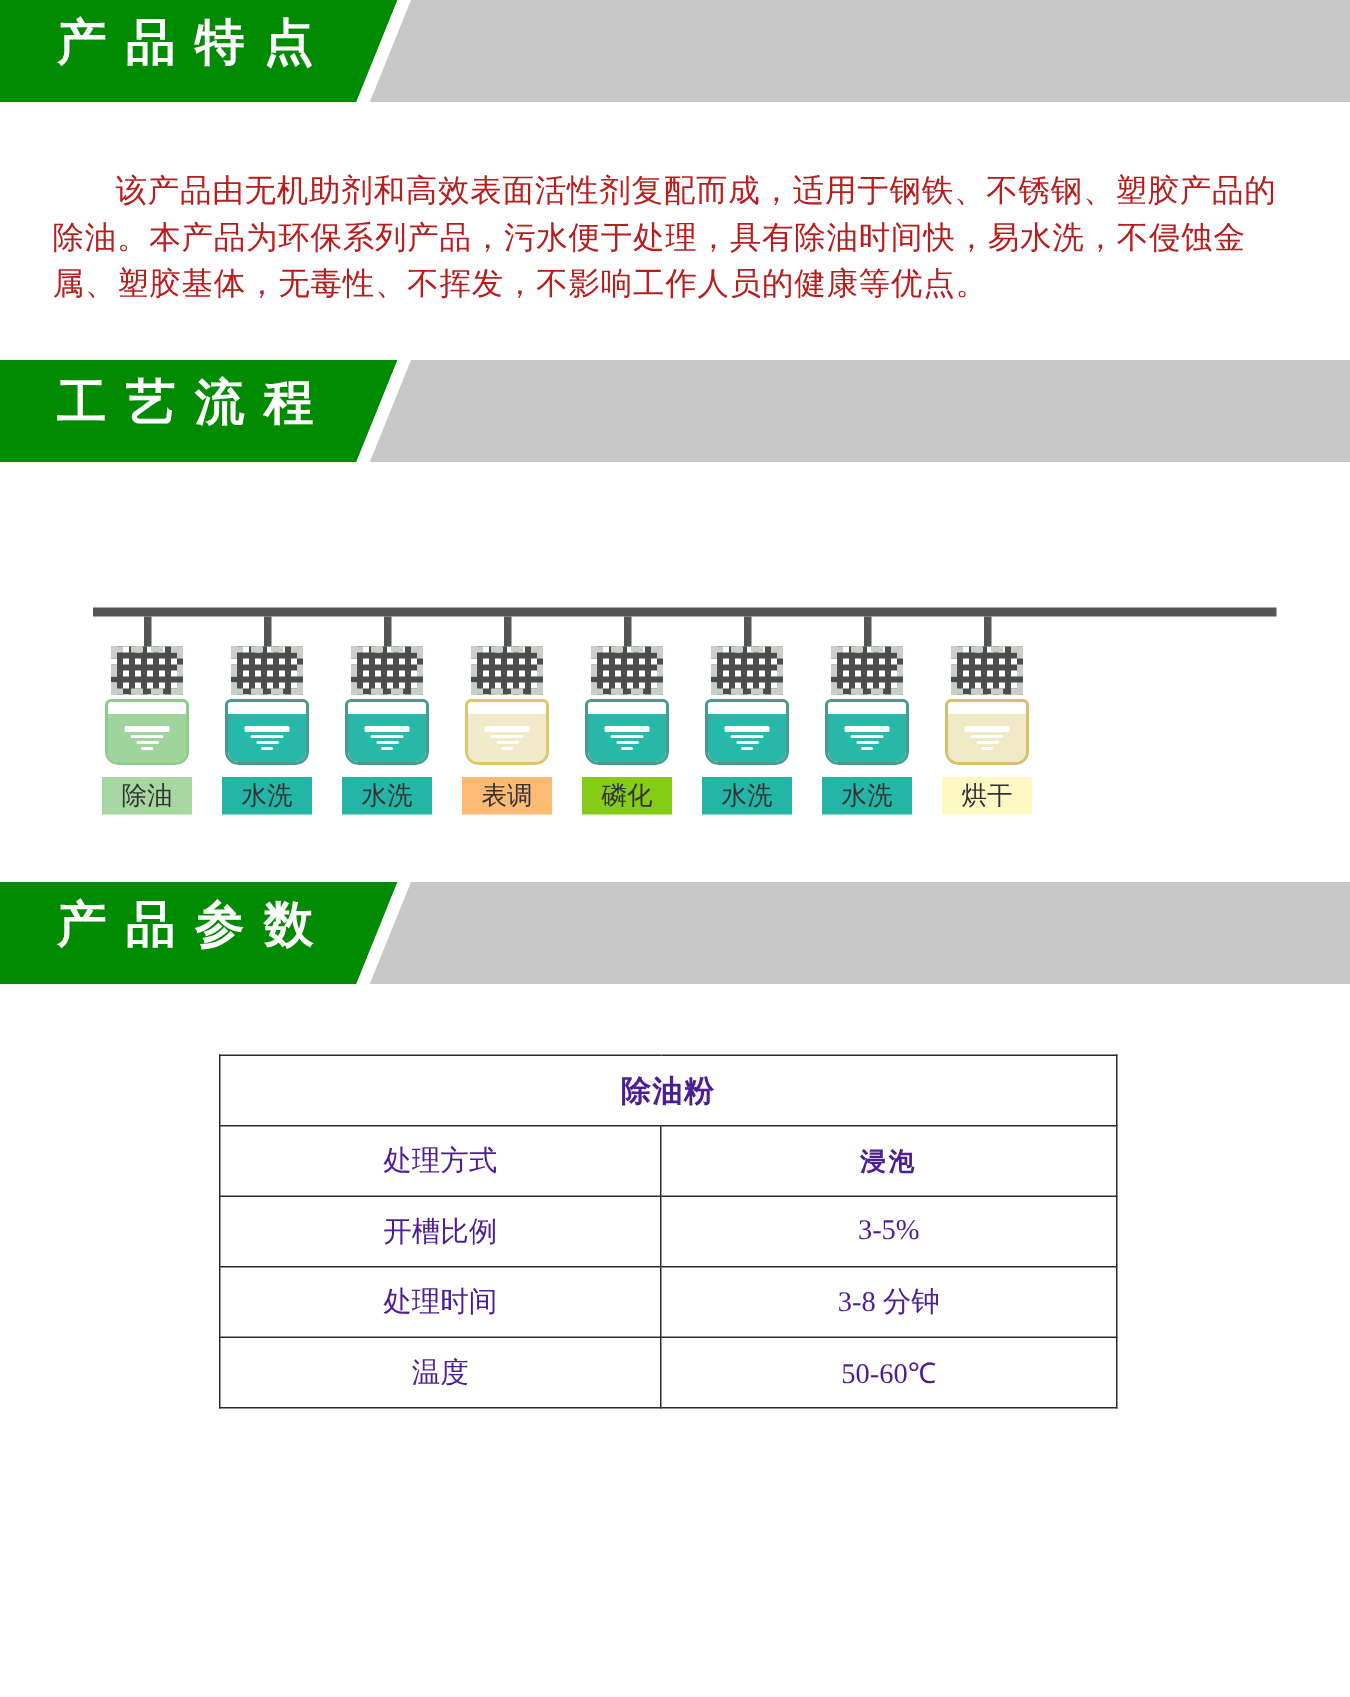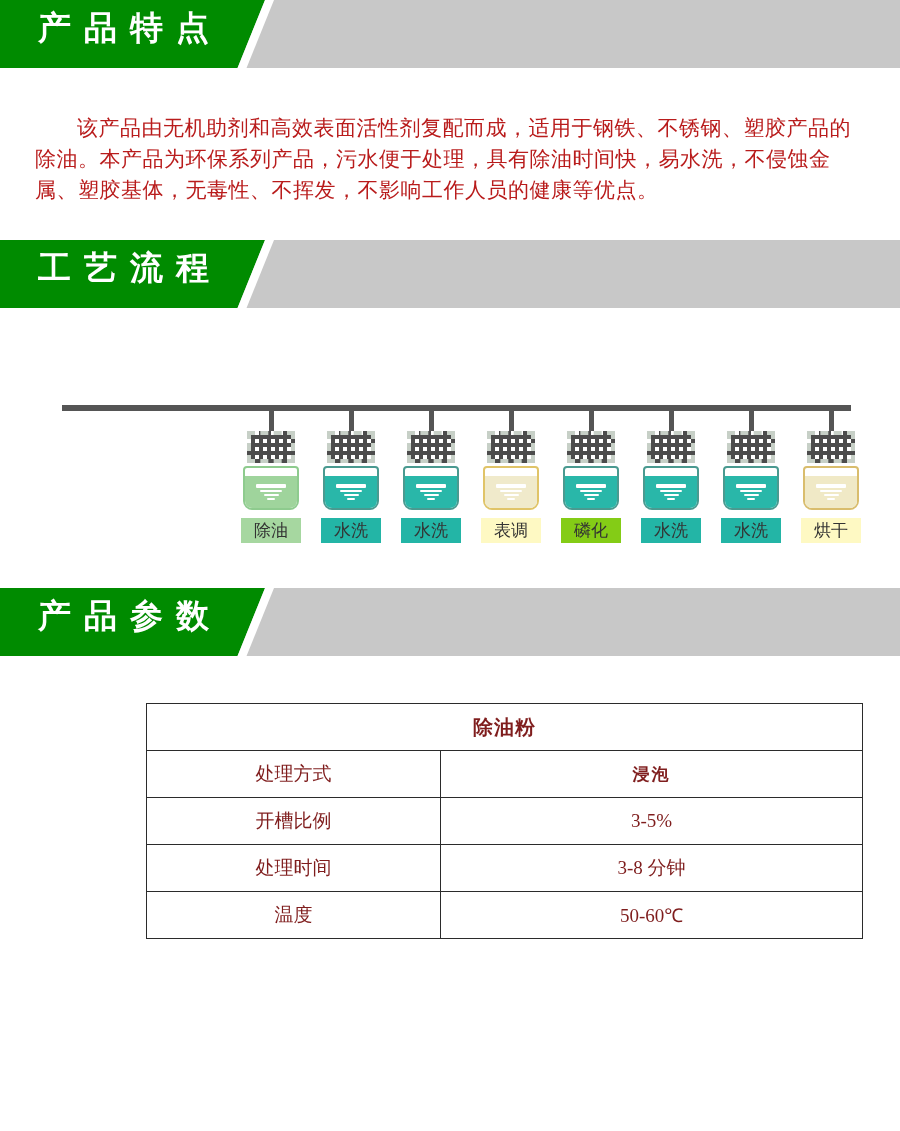--- a/index.html
+++ b/index.html
@@ -38,21 +38,21 @@
   
   .features-text {
     margin:44px 33px 0 35px;
     font-size:21px; line-height:31px; letter-spacing:0.5px;
     color:#b91c1c; text-indent:2em;
   }
 
   
   .flow-area { position:relative; padding-top:97px; }
   .rail { margin-left:62px; width:789px; height:6px; background:#555; }
-  .stations { display:flex; justify-content:flex-end; padding:0 29px; }
+  .stations { display:flex; justify-content:flex-start; padding:0 58px; }
   .station { width:80px; display:flex; flex-direction:column; align-items:center; }
   .rod { width:5px; height:20px; background:#555; }
   .basket {
     width:48px; height:32px;
     border:4px dashed #c7d0c7;
     background-image:
       repeating-linear-gradient(90deg,  #4c4c4c 0 4px, transparent 4px 8px),
       repeating-linear-gradient(180deg, #4c4c4c 0 4px, transparent 4px 8px);
   }
   .tank {
@@ -73,24 +73,24 @@
   .step-label {
     margin-top:8px; width:60px; height:25px;
     display:flex; align-items:center; justify-content:center;
     font-size:17px; color:#333;
     font-family:"Liberation Serif", serif;
   }
 
   
   .params-table {
     margin:47px 0 0 146px;
-    width:717px;
+    width:599px;
     border-collapse:collapse;
     font-family:"Liberation Serif", serif;
-    color:#7f1d1d;
+    color:#4c1d95;
   }
   .params-table td {
     border:1px solid #2b2b2b;
     height:47px; text-align:center; vertical-align:middle;
     font-size:19px;
   }
   .params-table .tbl-title { font-weight:bold; font-size:20px; letter-spacing:1px; }
   .params-table .pname { width:294px; }
   .params-table .v-bold { font-weight:bold; font-size:17px; letter-spacing:2px; }
 </style>
@@ -167,21 +167,21 @@
           <div class="tank" style="border-color:#e0c468">
             <div class="liquid" style="background:#f0eacb">
               <div class="water">
                 <i></i>
                 <i></i>
                 <i></i>
                 <i></i>
               </div>
             </div>
           </div>
-          <div class="step-label" style="background:#fef9c3">表调</div>
+          <div class="step-label" style="background:#fdba74">表调</div>
         </div>
         <div class="station">
           <div class="rod"></div>
           <div class="basket"></div>
           <div class="tank" style="border-color:#4a9a90">
             <div class="liquid" style="background:#29b7a9">
               <div class="water">
                 <i></i>
                 <i></i>
                 <i></i>

